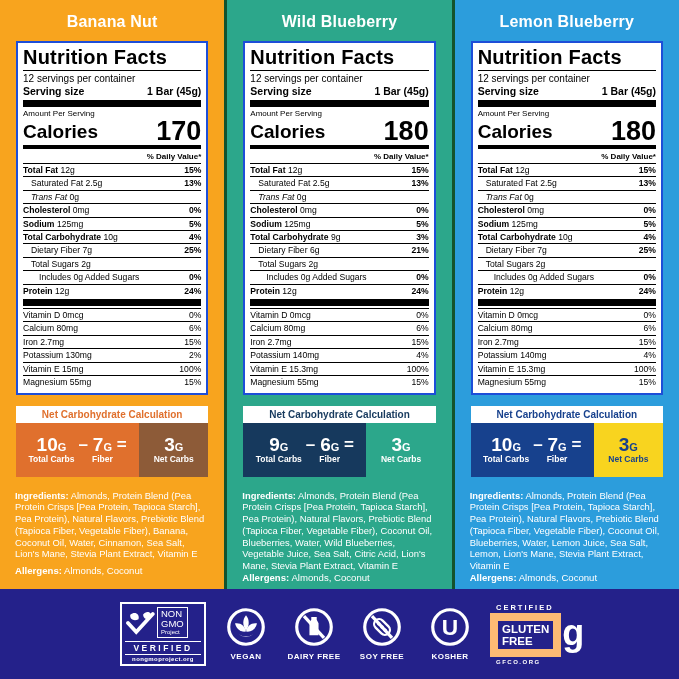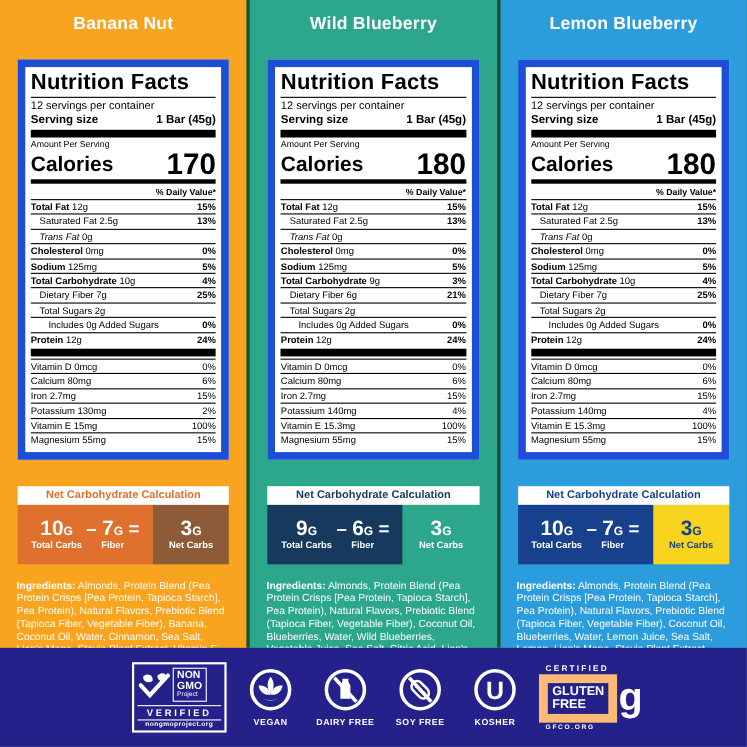--- a/index.html
+++ b/index.html
@@ -5,21 +5,21 @@
   * { box-sizing: border-box; margin: 0; padding: 0; }
   body { font-family: "Liberation Sans", sans-serif; background:#fff; }
   .sheet { width: 679px; height: 679px; overflow: hidden; display: flex; flex-direction: column; }
 
   
   .panels { display: flex; gap: 3px; background: #14532d; height: 589px; }
   .panel { flex: 1 1 0; background: var(--panel-bg); display: flex; flex-direction: column; overflow: hidden; }
   .flavor { color: #fff; font-size: 16px; font-weight: bold; text-align: center; margin-top: 13px; margin-bottom: 10px; letter-spacing: 0.2px; }
 
   
-  .nf-box { background: #fff; border: 7px solid #1d4ed8; margin: 13px 16px; padding: 4px 5px; color: #000; }
+  .nf-box { background: #fff; border: 2px solid #1d4ed8; margin: 0 16px; padding: 4px 5px; color: #000; }
   .nf-title { font-size: 20px; font-weight: bold; letter-spacing: 0.2px; line-height: 1.05; }
   .nf-rule { border-top: 1px solid #000; margin: 2px 0; }
   .nf-servings { font-size: 10px; line-height: 12px; }
   .nf-size { display: flex; justify-content: space-between; font-size: 10.5px; font-weight: bold; line-height: 13px; }
   .nf-bar { background: #000; margin: 2px 0; }
   .nf-bar.thick { height: 7px; }
   .nf-bar.med { height: 4px; }
   .nf-aps { font-size: 8px; font-weight: normal; line-height: 10px; }
   .nf-cal { display: flex; justify-content: space-between; align-items: flex-end; }
   .nf-cal .cl { font-size: 19px; font-weight: bold; line-height: 22px; }
@@ -49,21 +49,21 @@
   
   .ingredients { color: #fff; font-size: 9.4px; line-height: 11.8px; margin: 13px 15px 0; }
   .ingredients b, .allergens b { font-weight: bold; }
   .allergens { color: #fff; font-size: 9.6px; margin: auto 15px 13px; }
 
   
   .certs { height: 90px; background: var(--footer-bg); display: flex; align-items: center; padding-left: 120px; gap: 12px; color: #fff; }
   .nongmo { width: 86px; border: 2px solid #fff; padding: 3px 3px 2px; flex: none; }
   .ng-top { display: flex; align-items: center; gap: 2px; }
   .ng-box { border: 1.5px solid #fff; padding: 1px 3px; }
-  .ng-l1, .ng-l2 { font-size: 9.5px; font-weight: bold; line-height: 1.05; }
+  .ng-l1, .ng-l2 { font-size: 9.5px; font-weight: normal; line-height: 1.05; }
   .ng-l3 { font-size: 6px; line-height: 1.1; }
   .ng-verified { border-top: 1.5px solid #fff; margin-top: 3px; padding: 1px 0; text-align: center; font-size: 8.5px; font-weight: bold; letter-spacing: 2.5px; }
   .ng-url { border-top: 1.5px solid #fff; padding-top: 1px; text-align: center; font-size: 6px; font-weight: bold; letter-spacing: 0.4px; }
   .badge { width: 56px; flex: none; display: flex; flex-direction: column; align-items: center; gap: 5px; }
   .badge svg { width: 40px; height: 40px; }
   .badge-label { font-size: 8px; font-weight: bold; letter-spacing: 0.5px; white-space: nowrap; }
   .gfco { flex: none; width: 96px; display: flex; flex-direction: column; align-items: flex-start; }
   .gf-cert { font-size: 7.5px; font-weight: bold; letter-spacing: 2px; align-self: flex-start; margin-left: 6px; }
   .gf-main { display: flex; align-items: center; gap: 1px; margin-top: 1px; }
   .gf-box { border: 8px solid #fdba74; padding: 2px 4px; font-size: 11.5px; font-weight: bold; line-height: 1.05; }

